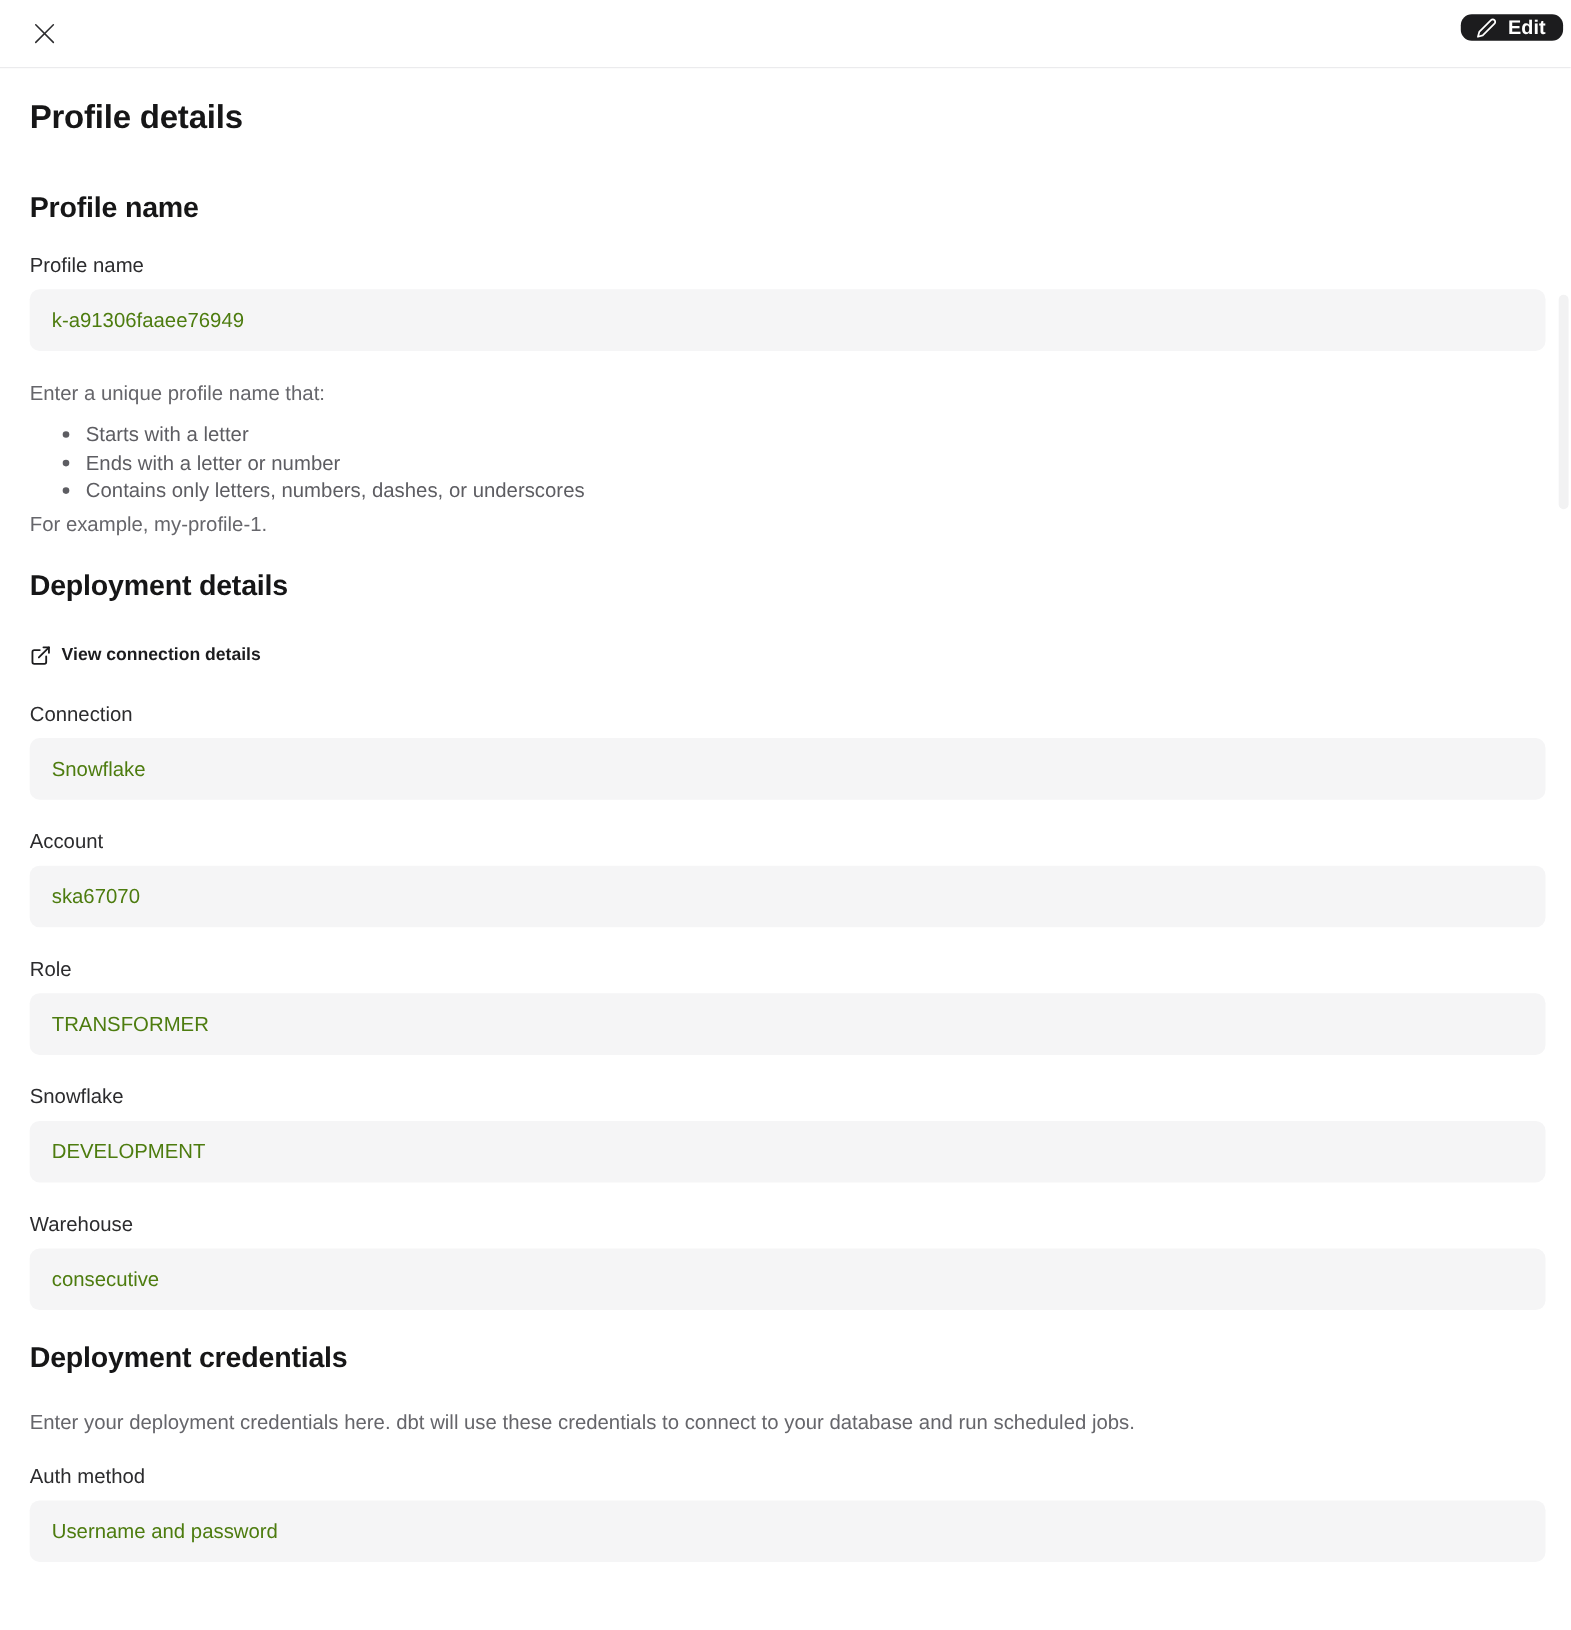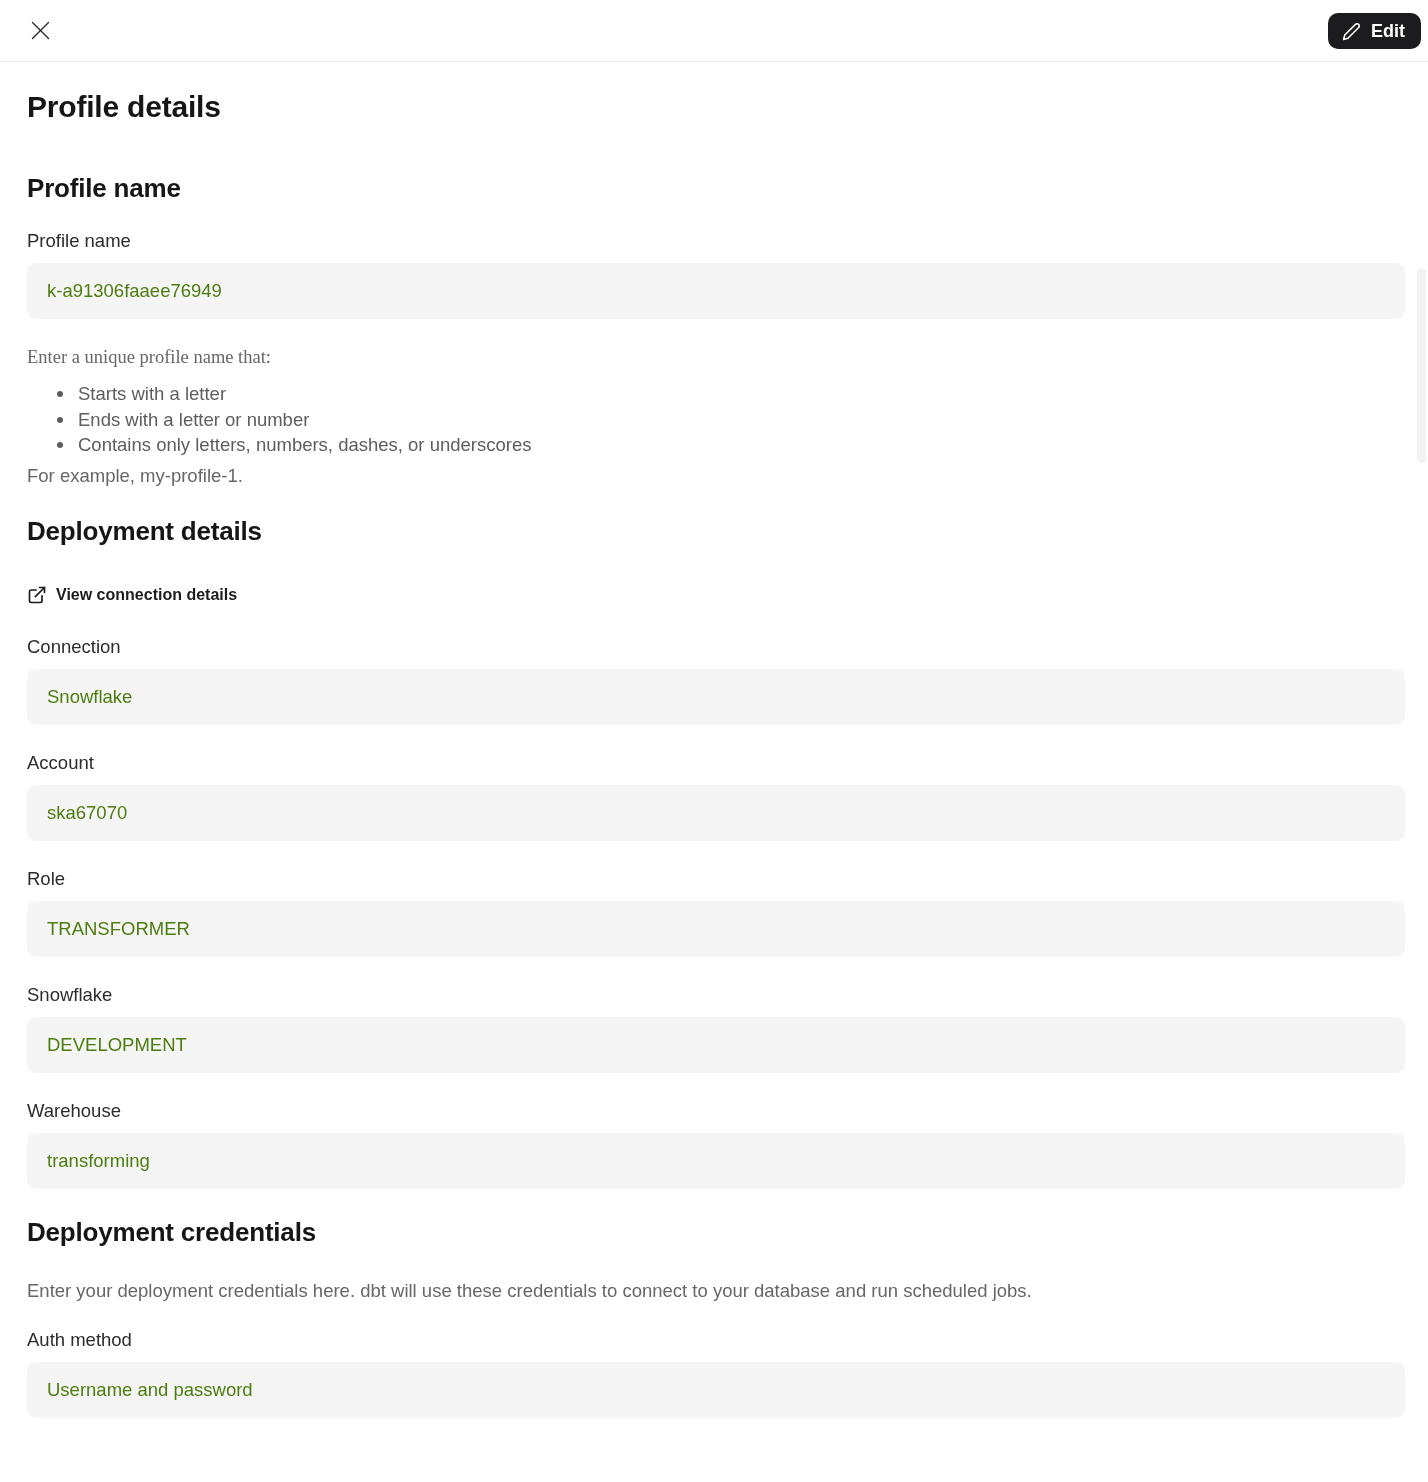--- a/index.html
+++ b/index.html
@@ -32,21 +32,21 @@
     justify-content: center;
     background: transparent;
     border: none;
     cursor: pointer;
     color: #2c2c2e;
   }
   .edit-btn {
     position: absolute;
     right: 7px;
     top: 13px;
-    height: 36px;
+    height: 24px;
     background: #1c1c1e;
     color: #ffffff;
     border: none;
     border-radius: 10px;
     display: flex;
     align-items: center;
     gap: 10px;
     padding: 0 16px 0 14px;
     font-family: "Liberation Sans", sans-serif;
     font-size: 18px;
@@ -100,21 +100,20 @@
     align-items: center;
     padding: 0 20px;
     font-size: 18.5px;
     color: #4d7c0f;
   }
 
   .rules-intro {
     margin-top: 28px;
     font-size: 18.5px;
     color: #66666b;
-    font-family: Liberation Serif, serif;
   }
   .rules-list {
     margin-top: 13px;
     list-style: none;
   }
   .rules-list li {
     position: relative;
     padding-left: 51px;
     font-size: 18.5px;
     line-height: 25.5px;
@@ -221,21 +220,21 @@
   <div class="field-label">Account</div>
   <div class="field-box">ska67070</div>
 
   <div class="field-label">Role</div>
   <div class="field-box">TRANSFORMER</div>
 
   <div class="field-label">Snowflake</div>
   <div class="field-box">DEVELOPMENT</div>
 
   <div class="field-label">Warehouse</div>
-  <div class="field-box">transforming</div>
+  <div class="field-box">consecutive</div>
 
   
   <h2 class="section-heading h-credentials">Deployment credentials</h2>
 
   <p class="para" style="margin-top:30px;">Enter your deployment credentials here. dbt will use these credentials to connect to your database and run scheduled jobs.</p>
 
   <div class="field-label" style="margin-top:25px;">Auth method</div>
   <div class="field-box">Username and password</div>
 
 </main>

